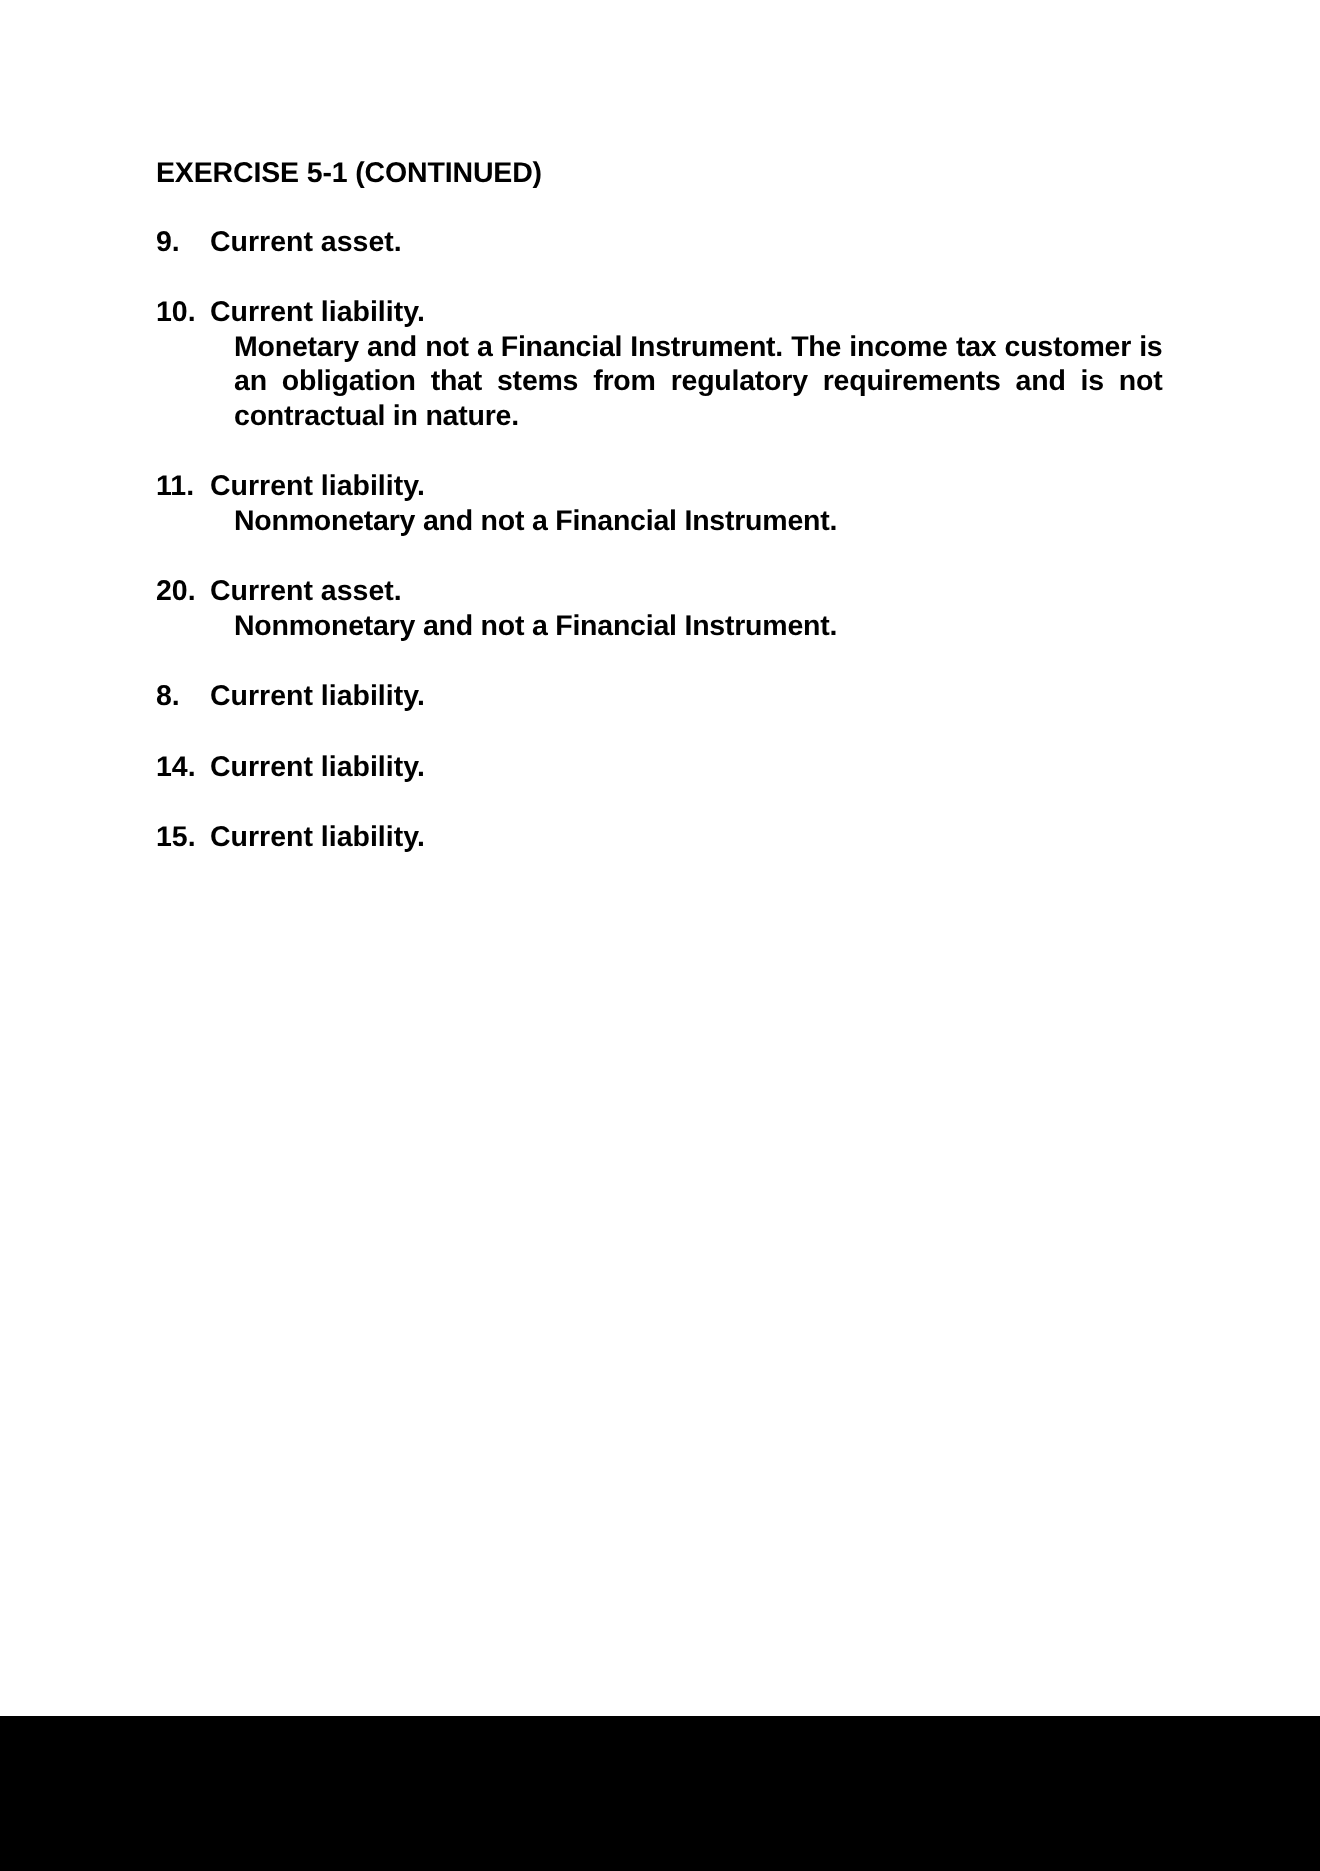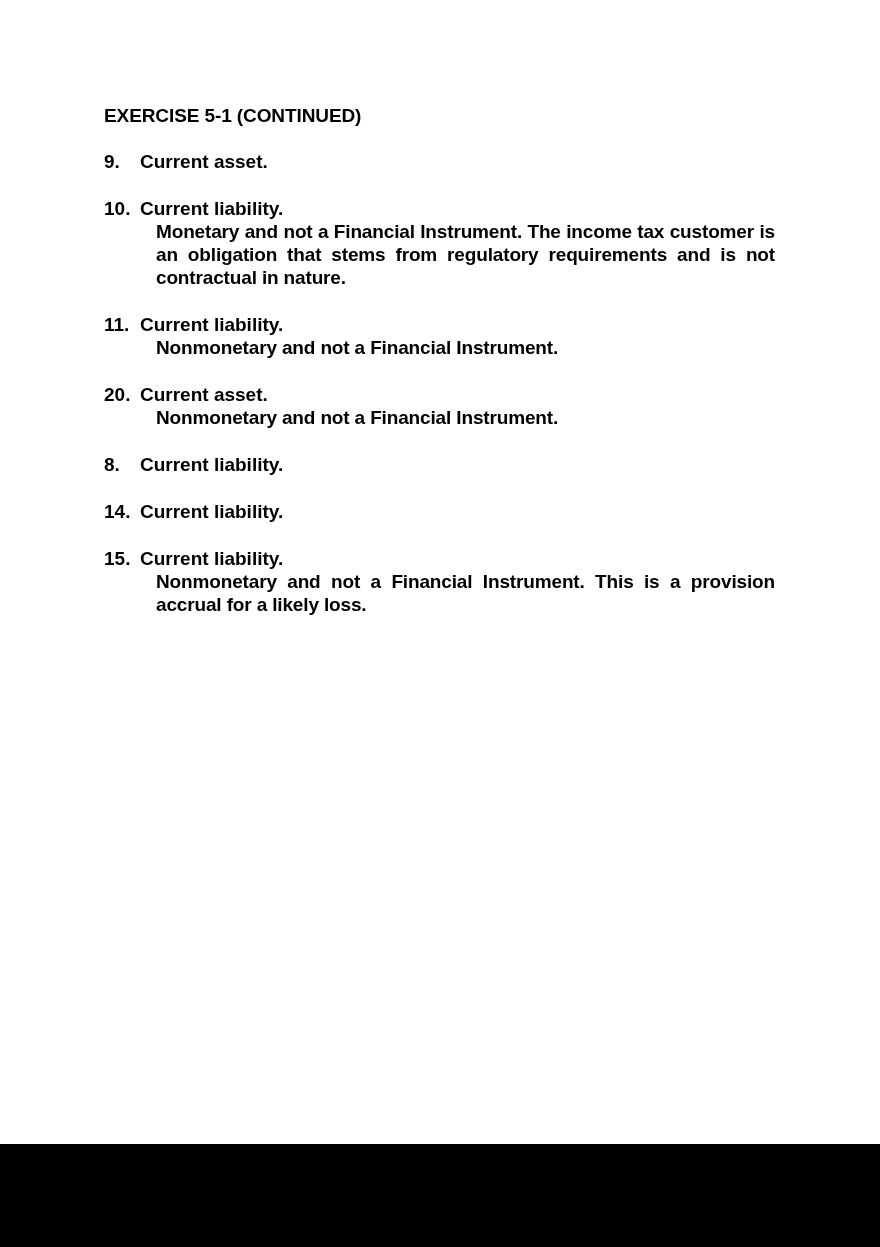--- a/index.html
+++ b/index.html
@@ -73,18 +73,17 @@
         <span class="item-num">14.</span>
         <span class="item-title">Current liability.</span>
       </div>
     </div>
 
     <div class="item">
       <div class="item-head">
         <span class="item-num">15.</span>
         <span class="item-title">Current liability.</span>
       </div>
-      <div class="item-body">Nonmonetary and not a Financial Instrument. This is a provision accrual for a likely loss.</div>
     </div>
   </div>
 </div>
 
 <div class="footer-band"></div>
 
 </body></html>

